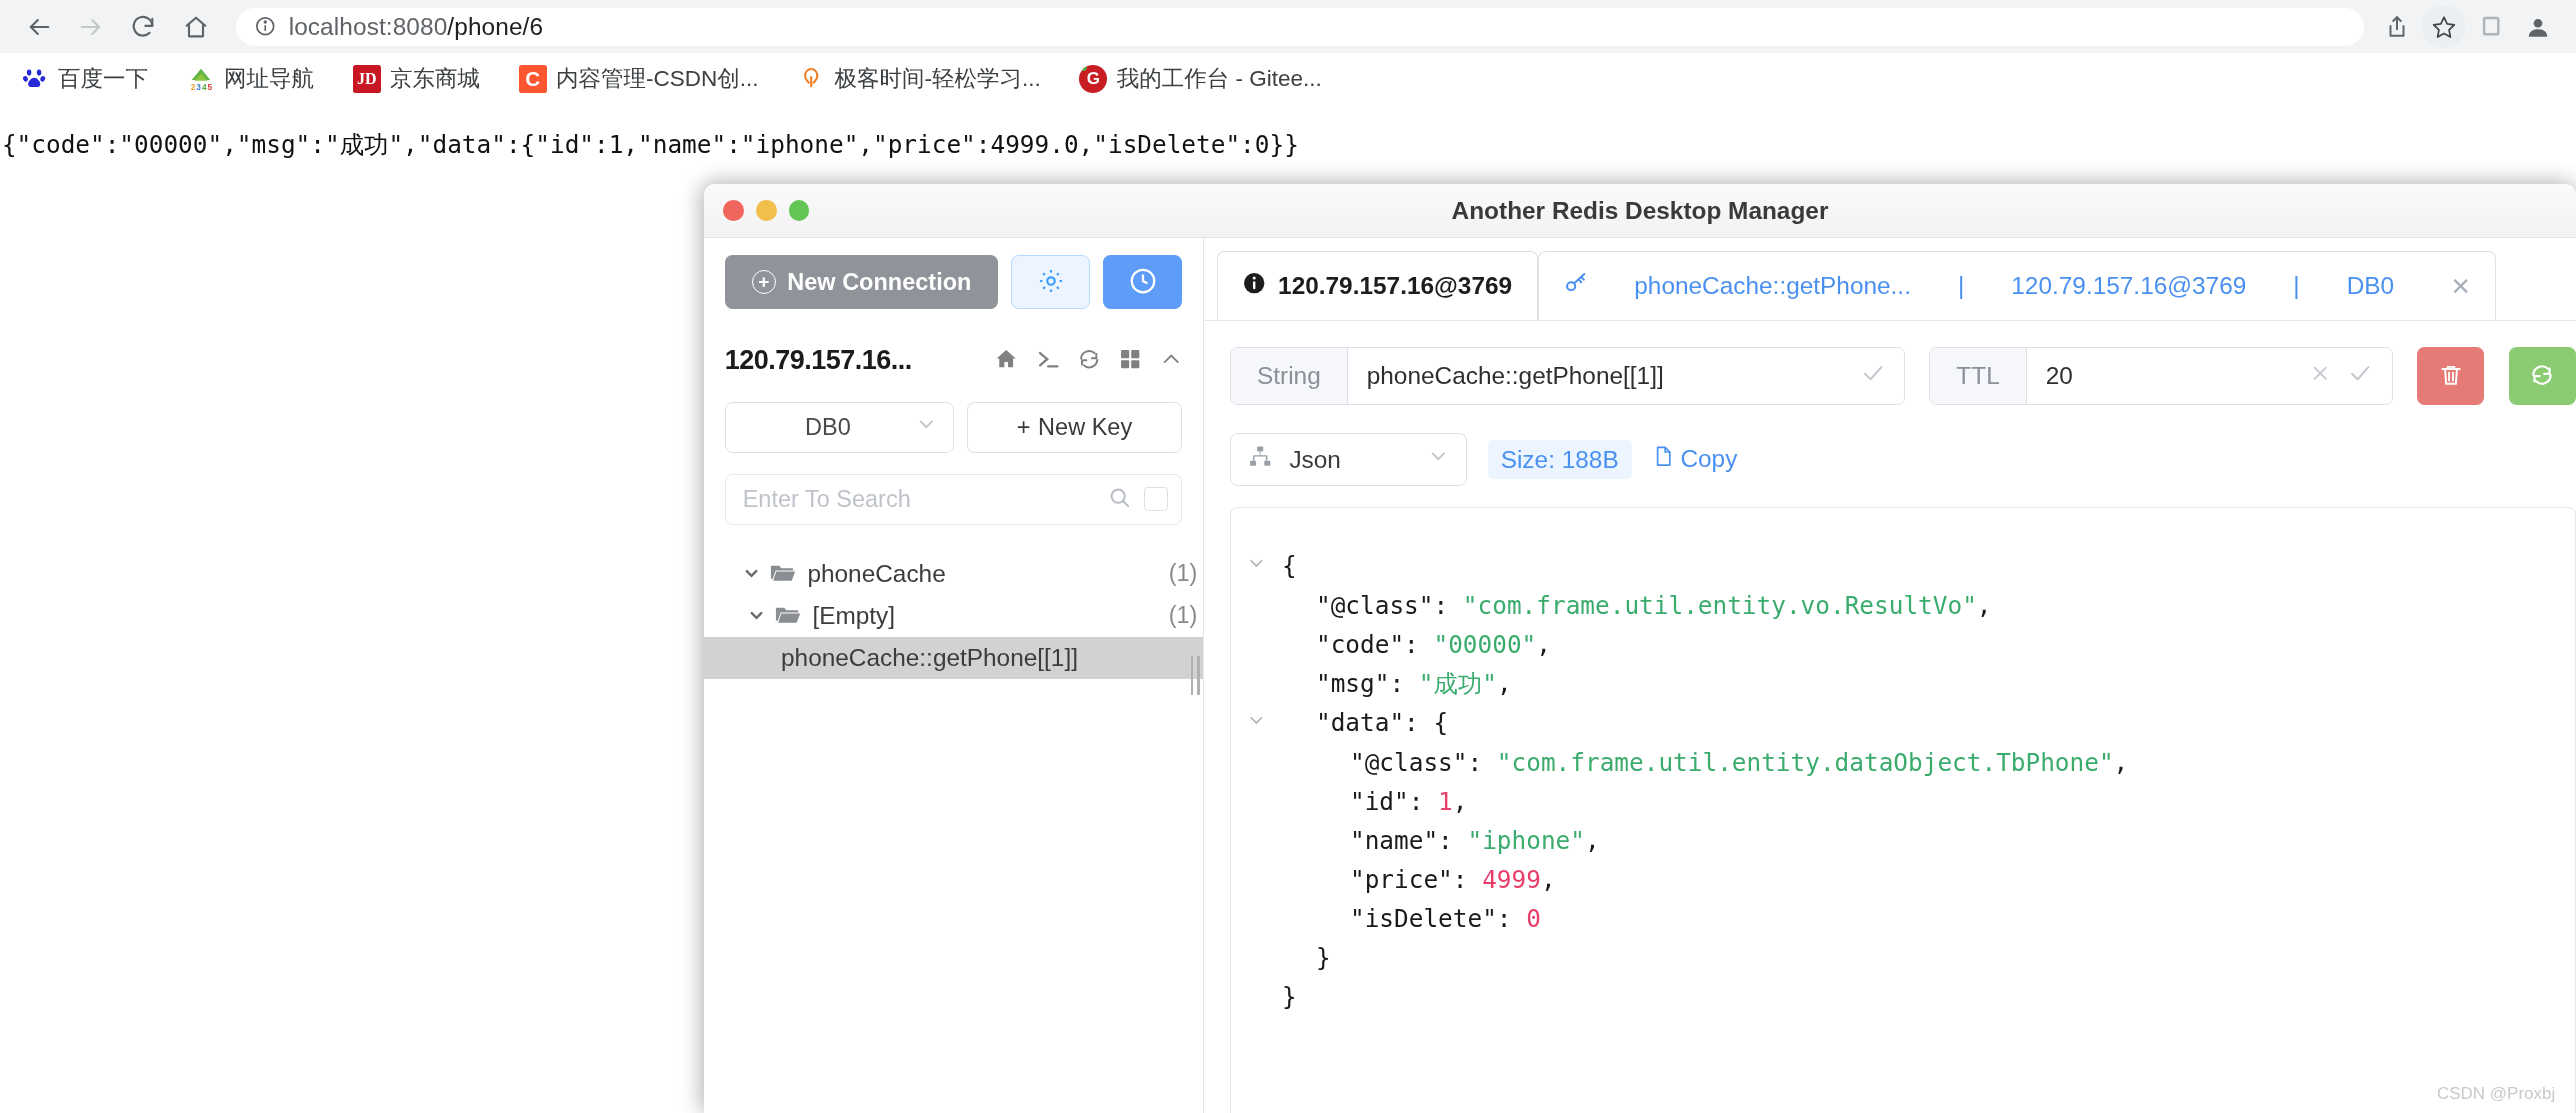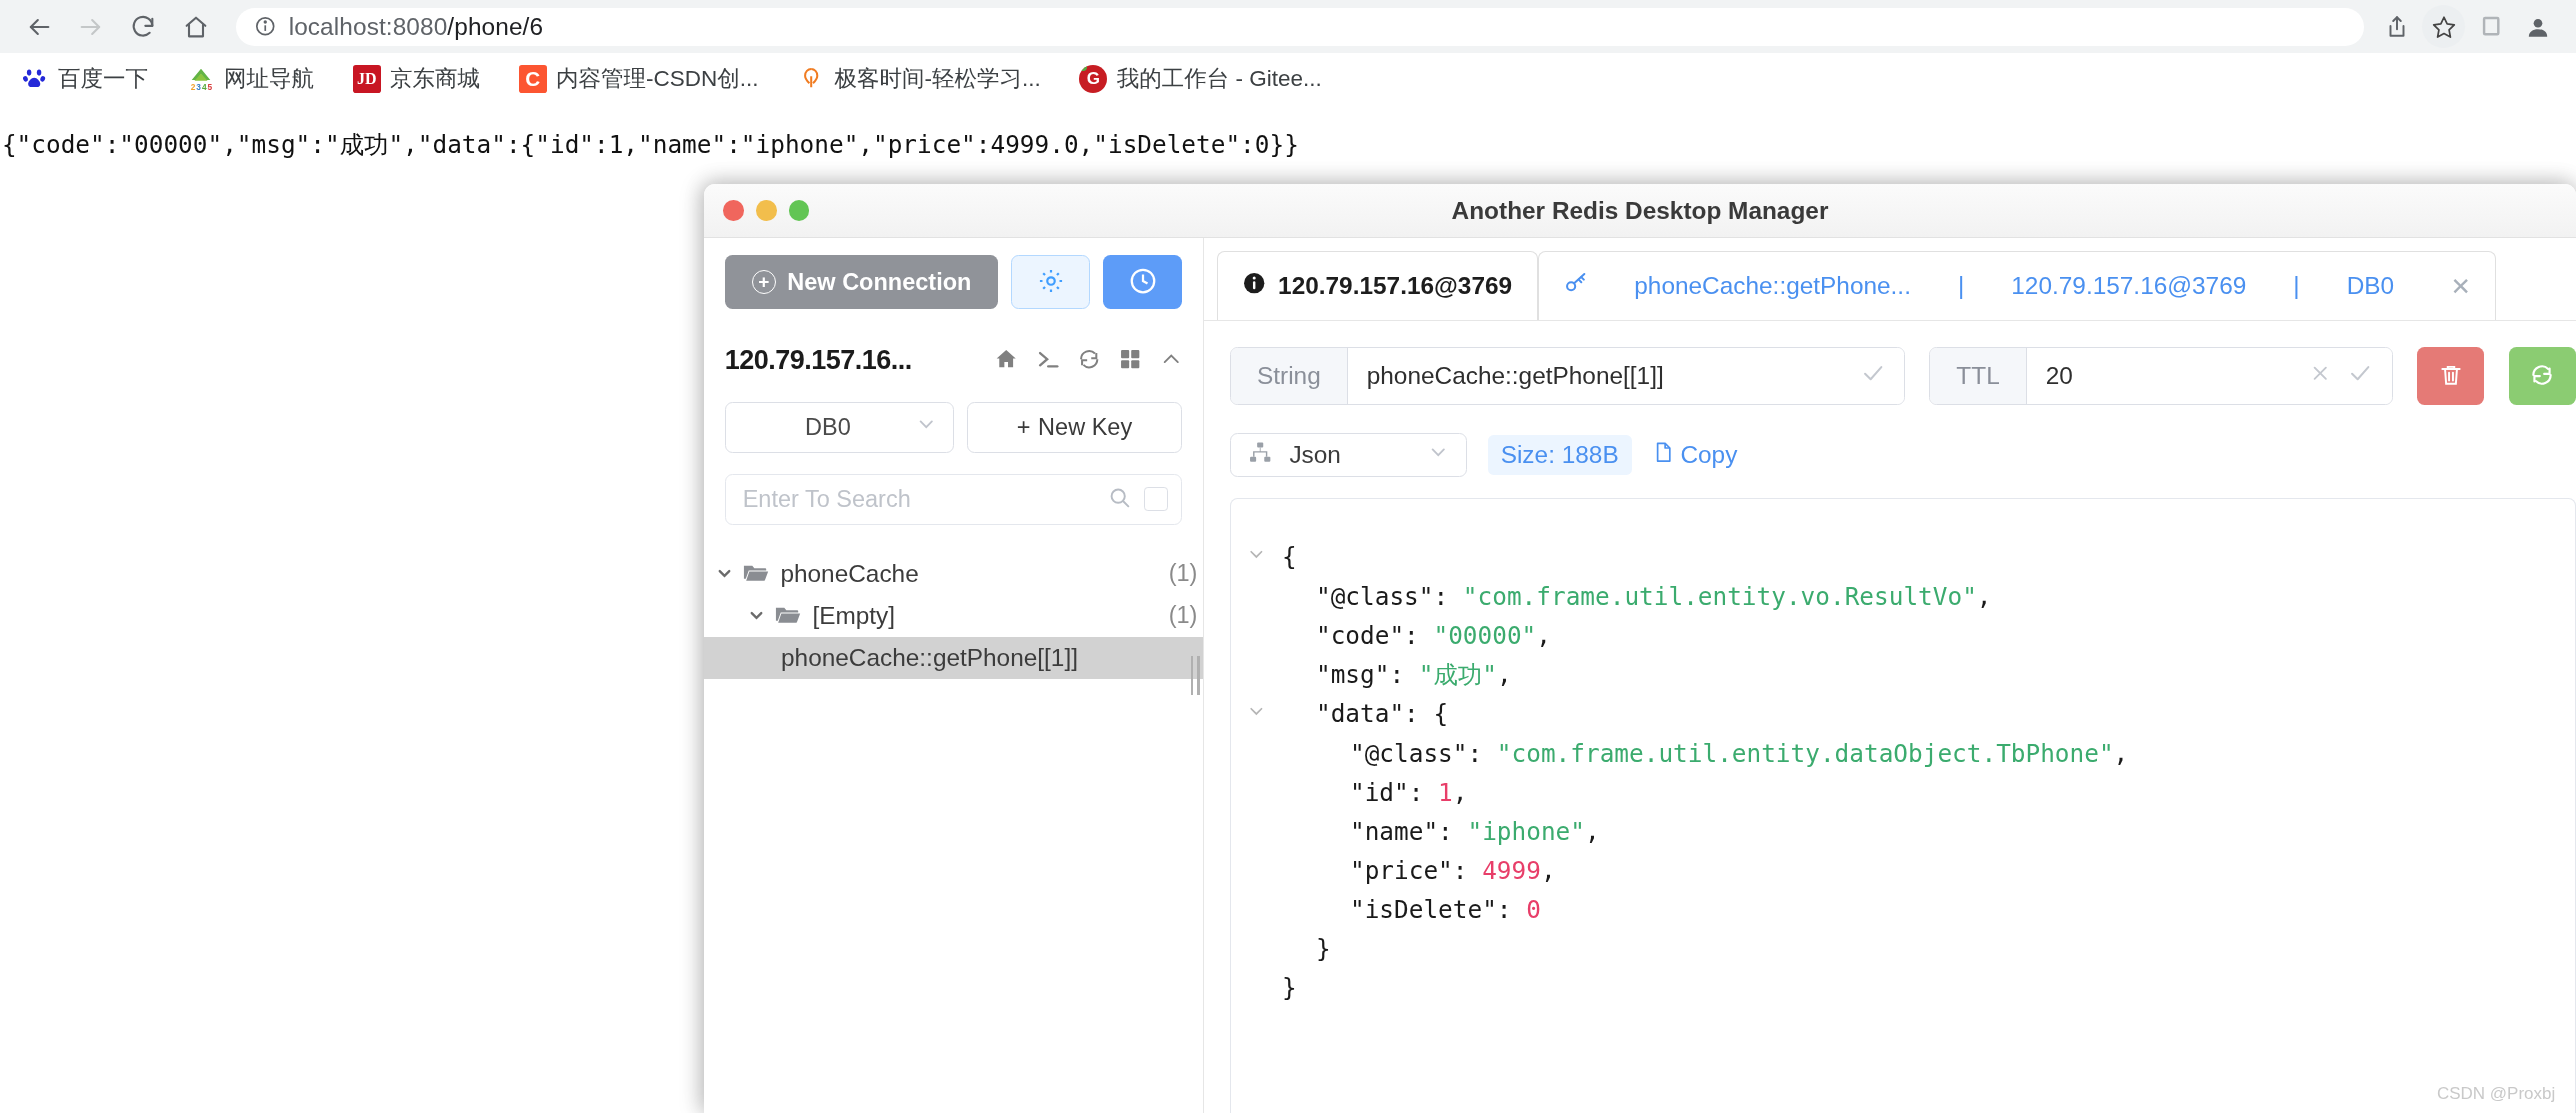--- a/index.html
+++ b/index.html
@@ -185,21 +185,21 @@
   }
   .search-box input::placeholder { color: #bfc3ca; }
   .search-chk { width: 24.4px; height: 24.4px; border: 0.9px solid #dcdfe6; border-radius: 3.8px; margin-left: 13px; }
 
   .tree { margin-top: 28px; }
   .tree-row {
     display: flex; align-items: center;
     height: 42px; font-size: 24.4px; color: #3c3c3c;
     padding-right: 5.6px;
     margin: 0 -20.7px;
-    padding-left: 11px;
+    padding-left: 38px;
   }
   .tree-row.lvl2 { padding-left: 43px; }
   .tree-row.lvl3 { padding-left: 77px; }
   .tree-row.selected { background: #d2d2d2; }
   .caret { width: 22.5px; color: #6b6b6b; font-size: 19px; margin-right: 5.6px; display:flex;align-items:center;}
   .folder { margin-right: 11.3px; display:flex;align-items:center; color:#8a8d92;}
   .tree-count { margin-left: auto; color: #8a8a8a; font-size: 23.5px; }
 
   .v-splitter {
     position: absolute; right: -0.9px; top: 0; bottom: 0; width: 17px;
@@ -255,21 +255,21 @@
   .redbtn, .greenbtn {
     width: 68px; height: 58px; border-radius: 7.5px;
     display: flex; align-items: center; justify-content: center;
     color: #fff;
   }
   .redbtn { background: #e57a76; }
   .greenbtn { background: #8bcc72; }
 
   .fmt-row { display: flex; align-items: center; gap: 20.7px; padding: 28px 0 0 26px; }
   .fmt-select {
-    width: 237px; height: 44px;
+    width: 237px; height: 53px;
     border: 0.9px solid #dcdfe6; border-radius: 7.5px;
     display: flex; align-items: center; padding: 0 17px; gap: 17px;
     font-size: 24.4px; color: #3b3b3b;
   }
   .fmt-select .chev { margin-left: auto; color: #c0c4cc; }
   .size-badge {
     background: #ecf5ff; color: #4a90f0;
     border-radius: 5.6px; padding: 5.6px 13px;
     font-size: 24.4px;
   }

